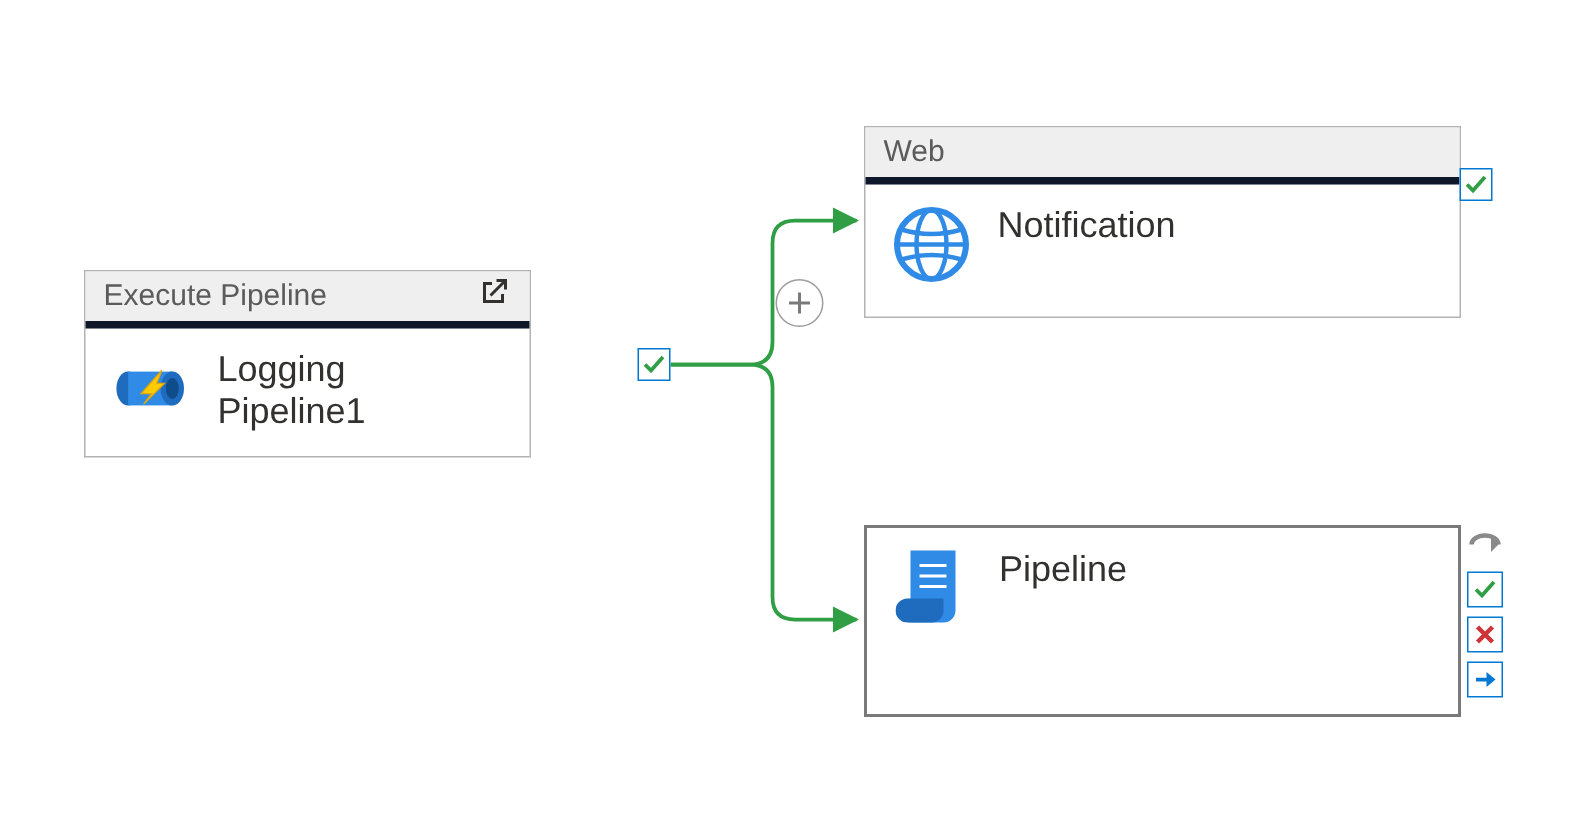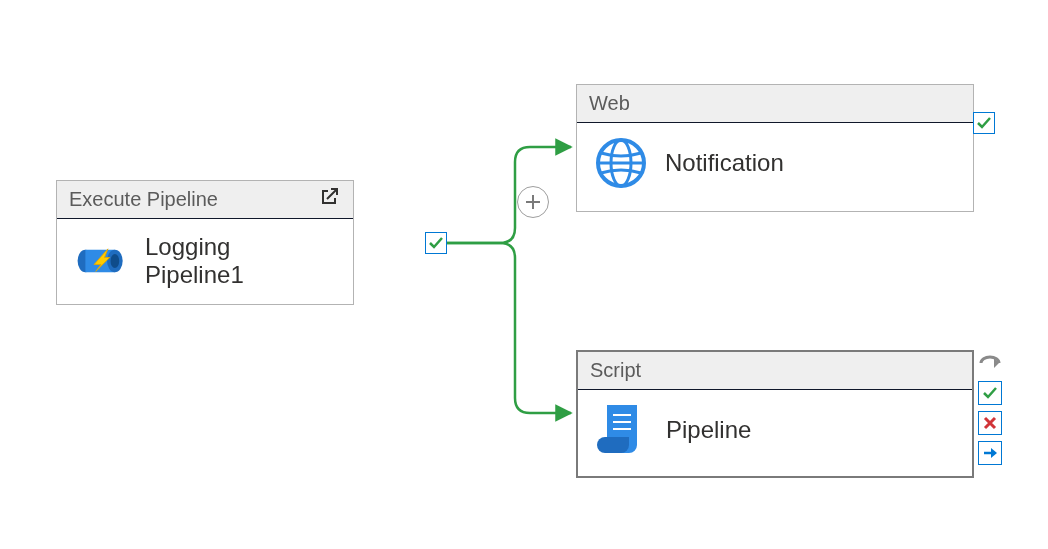--- a/index.html
+++ b/index.html
@@ -29,33 +29,33 @@
     position: absolute;
     border: 1px solid #b3b3b3;
     background: #ffffff;
     box-sizing: border-box;
   }
   .node.selected {
     border: 2px solid #7a7a7a;
   }
   .node-header {
     background: #efefef;
-    border-bottom: 1px solid #0f172a;
+    border-bottom: 5px solid #0f172a;
     padding: 6px 12px;
     font-size: 20px;
     color: #5b5b5b;
     display: flex;
     align-items: center;
     justify-content: space-between;
     height: 38px;
     box-sizing: border-box;
   }
   .node-body {
     display: flex;
-    align-items: center;
+    align-items: flex-start;
     padding: 14px 18px;
     gap: 18px;
   }
   .node-body .label {
     font-size: 24px;
     color: #323130;
   }
   .icon-slot {
     width: 52px;
     height: 52px;
@@ -180,23 +180,20 @@
     </div>
   </div>
 
   <div class="port" style="left:973px; top:112px;">
     <svg viewBox="0 0 16 16">
         <path d="M2 8 l4 4 l8 -9" stroke="#2f9e44" stroke-width="2.5" fill="none"></path>
       </svg>
   </div>
 
   <div class="node selected" style="left:576px; top:350px; width:398px; height:128px;">
-    <div class="node-header">
-      <span>Script</span>
-    </div>
     <div class="node-body">
       <span class="icon-slot">
         <svg width="50" height="54" viewBox="0 0 50 54">
           <path d="M10 2 h30 v40 a8 8 0 0 1 -8 8 h-24 a8 8 0 0 0 0 -16 h2 V2 z" fill="#2f8be6"></path>
           <path d="M8 34 h24 v8 a8 8 0 0 1 -8 8 h-16 a8 8 0 0 1 0 -16 z" fill="#1f6cbf"></path>
           <line x1="16" y1="12" x2="34" y2="12" stroke="#fff" stroke-width="2"></line>
           <line x1="16" y1="19" x2="34" y2="19" stroke="#fff" stroke-width="2"></line>
           <line x1="16" y1="26" x2="34" y2="26" stroke="#fff" stroke-width="2"></line>
         </svg>
       </span>

